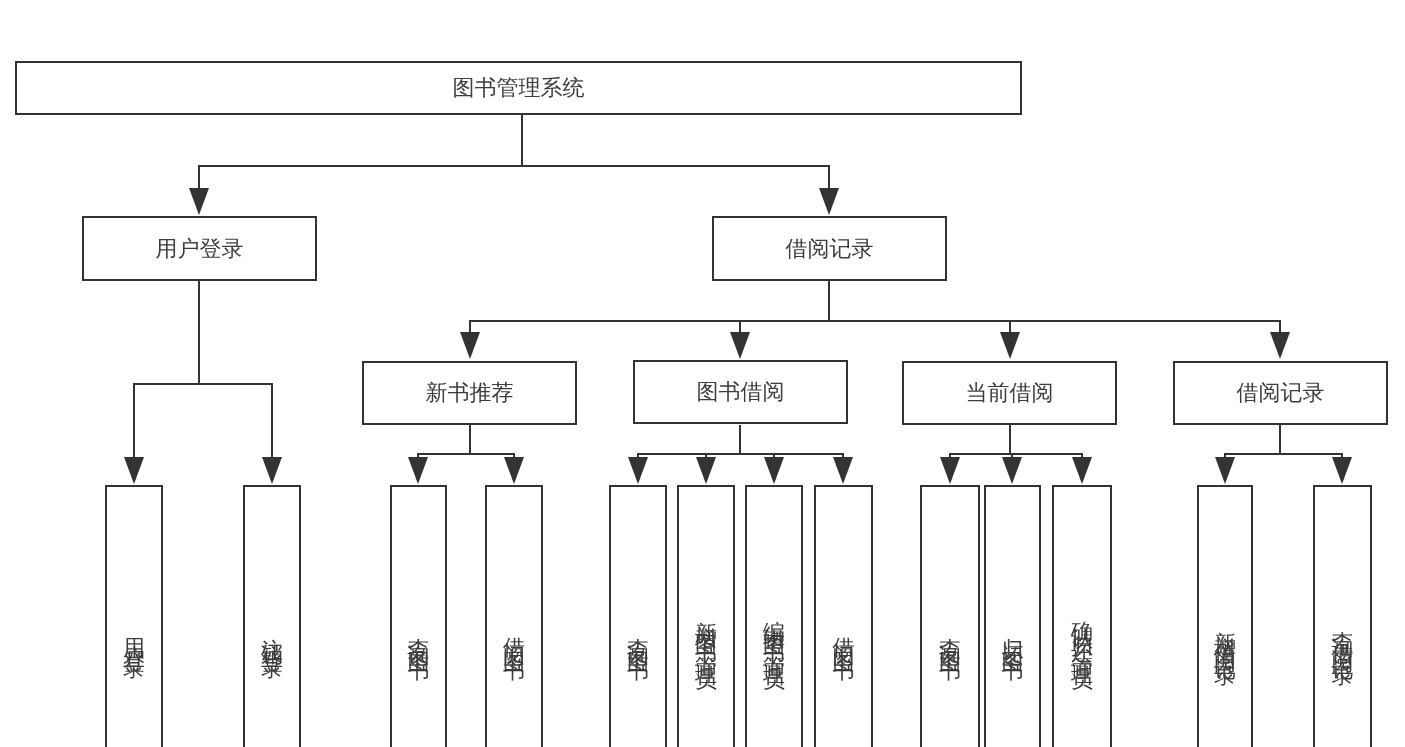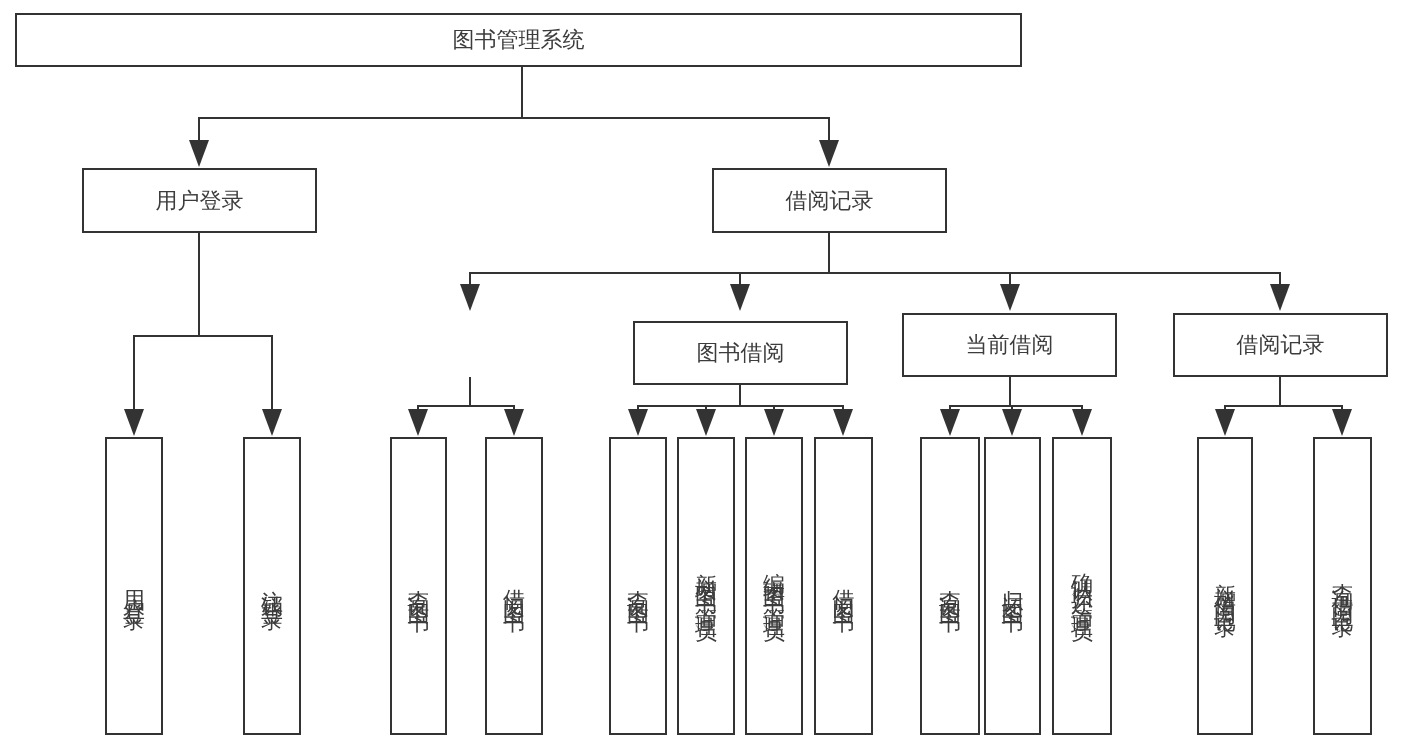--- a/index.html
+++ b/index.html
@@ -9,21 +9,21 @@
     --watermark:#b2afaf;
     --bg:#ffffff;
   }
   *{margin:0;padding:0;box-sizing:border-box;}
   html,body{background:var(--bg);}
   body{
     width:1405px;height:747px;position:relative;overflow:hidden;
     font-family:"Liberation Sans","DejaVu Sans",sans-serif;
     color:var(--node-text);
   }
-  .canvas{position:absolute;inset:0;}
+  .canvas{position:absolute;inset:0;margin-top:48px;}
   .box{
     position:absolute;background:#fff;border:2px solid var(--node-border);
     display:flex;align-items:center;justify-content:center;
     font-size:22px;color:var(--node-text);z-index:2;
   }
   .root{border-width:2.5px;}
   .leaf{top:437px;height:298px;}
   .vtext{
     writing-mode:vertical-rl;text-orientation:mixed;
     font-size:22px;letter-spacing:7px;line-height:1;
@@ -109,21 +109,24 @@
     <span>图书管理系统</span>
   </div>
 
   <div class="box" style="left:82px;top:168px;width:235px;height:65px;">
     <span>用户登录</span>
   </div>
   <div class="box" style="left:712px;top:168px;width:235px;height:65px;">
     <span>借阅记录</span>
   </div>
 
-  <div class="box" style="left:633px;top:321px;width:215px;height:64px;">
+  <div class="box" style="left:362px;top:313px;width:215px;height:64px;">
+    <span>新书推荐</span>
+  </div>
+  <div class="box" style="left:633px;top:312px;width:215px;height:64px;">
     <span>图书借阅</span>
   </div>
   <div class="box" style="left:902px;top:313px;width:215px;height:64px;">
     <span>当前借阅</span>
   </div>
   <div class="box" style="left:1173px;top:313px;width:215px;height:64px;">
     <span>借阅记录</span>
   </div>
 
   <div class="box leaf" style="left:105px;width:58px;">

